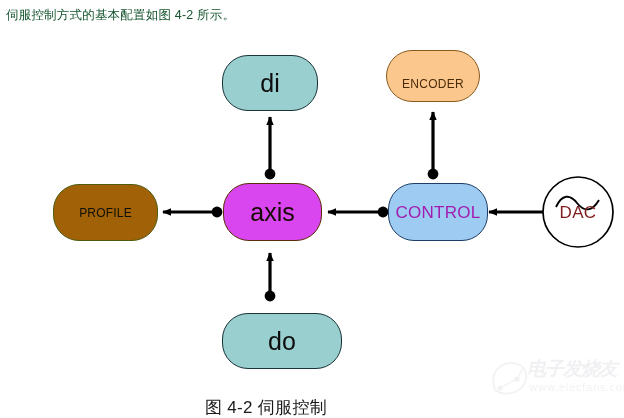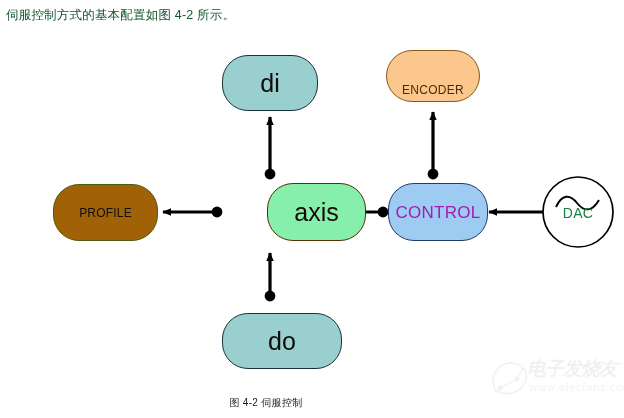--- a/index.html
+++ b/index.html
@@ -61,23 +61,22 @@
     background: #9acfcf;
     border: 1.4px solid #18343a;
   }
   .node-di .node-label,
   .node-do .node-label {
     font-size: 25px;
     color: #0d0d0d;
   }
 
   .node-axis {
-    background: #86efac;
+    background: #d946ef;
     border: 1.4px solid #5a2d05;
-    margin-left: 44px;
   }
   .node-axis .node-label {
     font-size: 25px;
     color: #140a00;
   }
 
   .node-control {
     background: #9ecbf2;
     border: 1.4px solid #1f3e66;
   }
@@ -85,21 +84,21 @@
     font-size: 17px;
     color: #a21caf;
     letter-spacing: 0.3px;
   }
 
   .node-encoder {
     background: #fbc78d;
     border: 1.4px solid #8a5a1d;
     flex-direction: column;
     justify-content: flex-end;
-    padding-bottom: 5px;
+    padding-bottom: 11px;
   }
   .node-encoder .node-label {
     font-size: 12px;
     color: #4a2c06;
     letter-spacing: 0.3px;
   }
 
   .node-profile {
     background: #a16207;
     border: 1.4px solid #4d5c10;
@@ -111,33 +110,33 @@
     transform: translate(-50%, -50%);
     font-size: 12px;
     color: #101008;
     letter-spacing: 0.2px;
   }
   .dac-label {
     position: absolute;
     left: 578px;
     top: 213px;
     transform: translate(-50%, -50%);
-    font-size: 14px;
-    color: #15803d;
+    font-size: 17px;
+    color: #7f1d1d;
     letter-spacing: 0.3px;
   }
 
   
   .caption {
     position: absolute;
     left: 0;
     top: 396px;
     width: 532px;
     text-align: center;
-    font-size: 10px;
+    font-size: 17px;
     color: #1a1a1a;
     letter-spacing: 0.3px;
   }
 
   
   .watermark {
     position: absolute;
     left: 487px;
     top: 352px;
     width: 134px;

